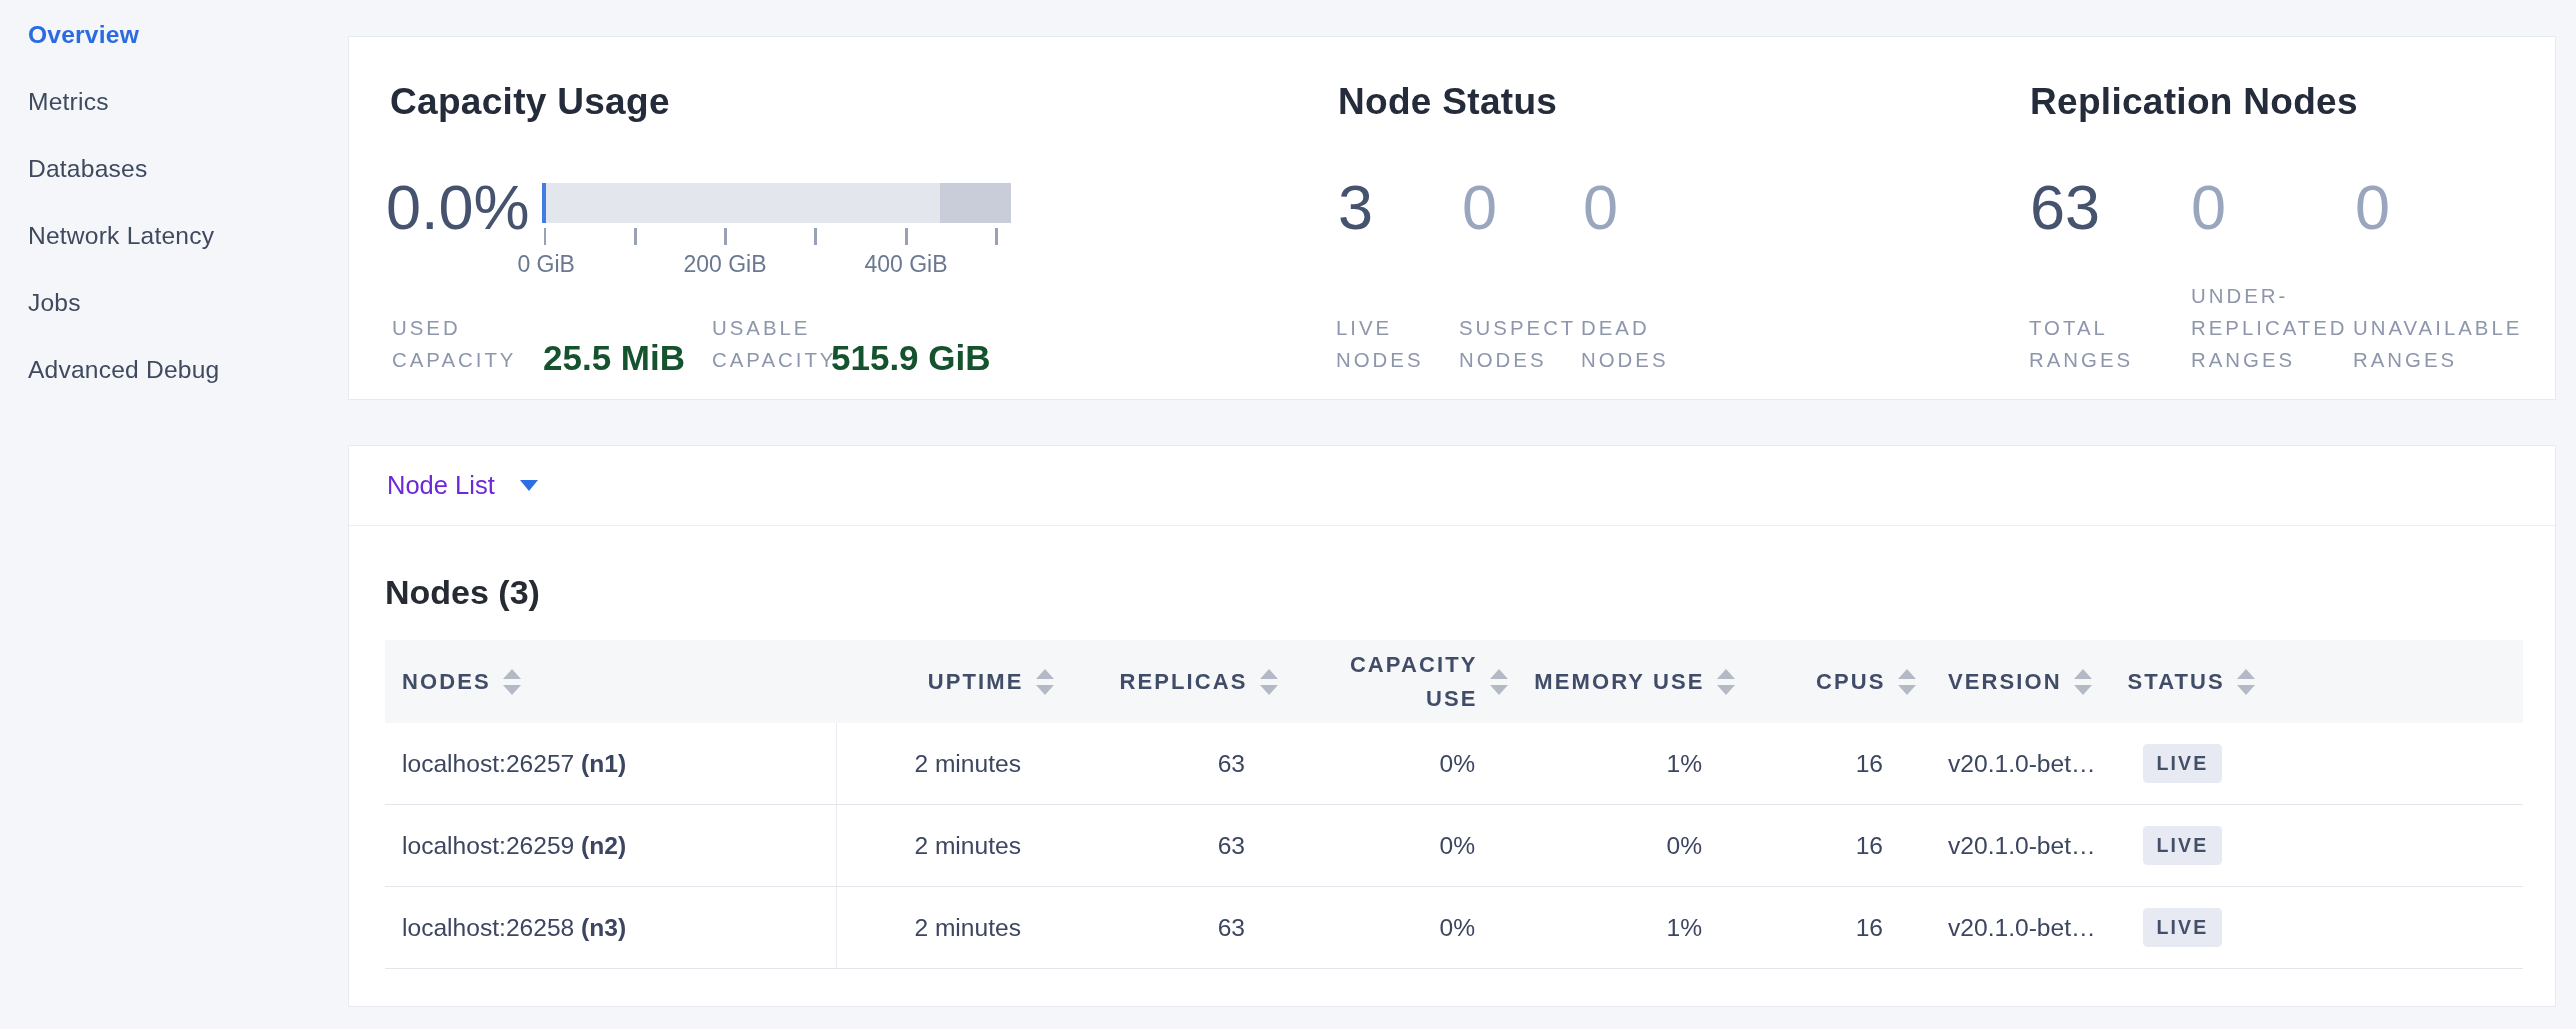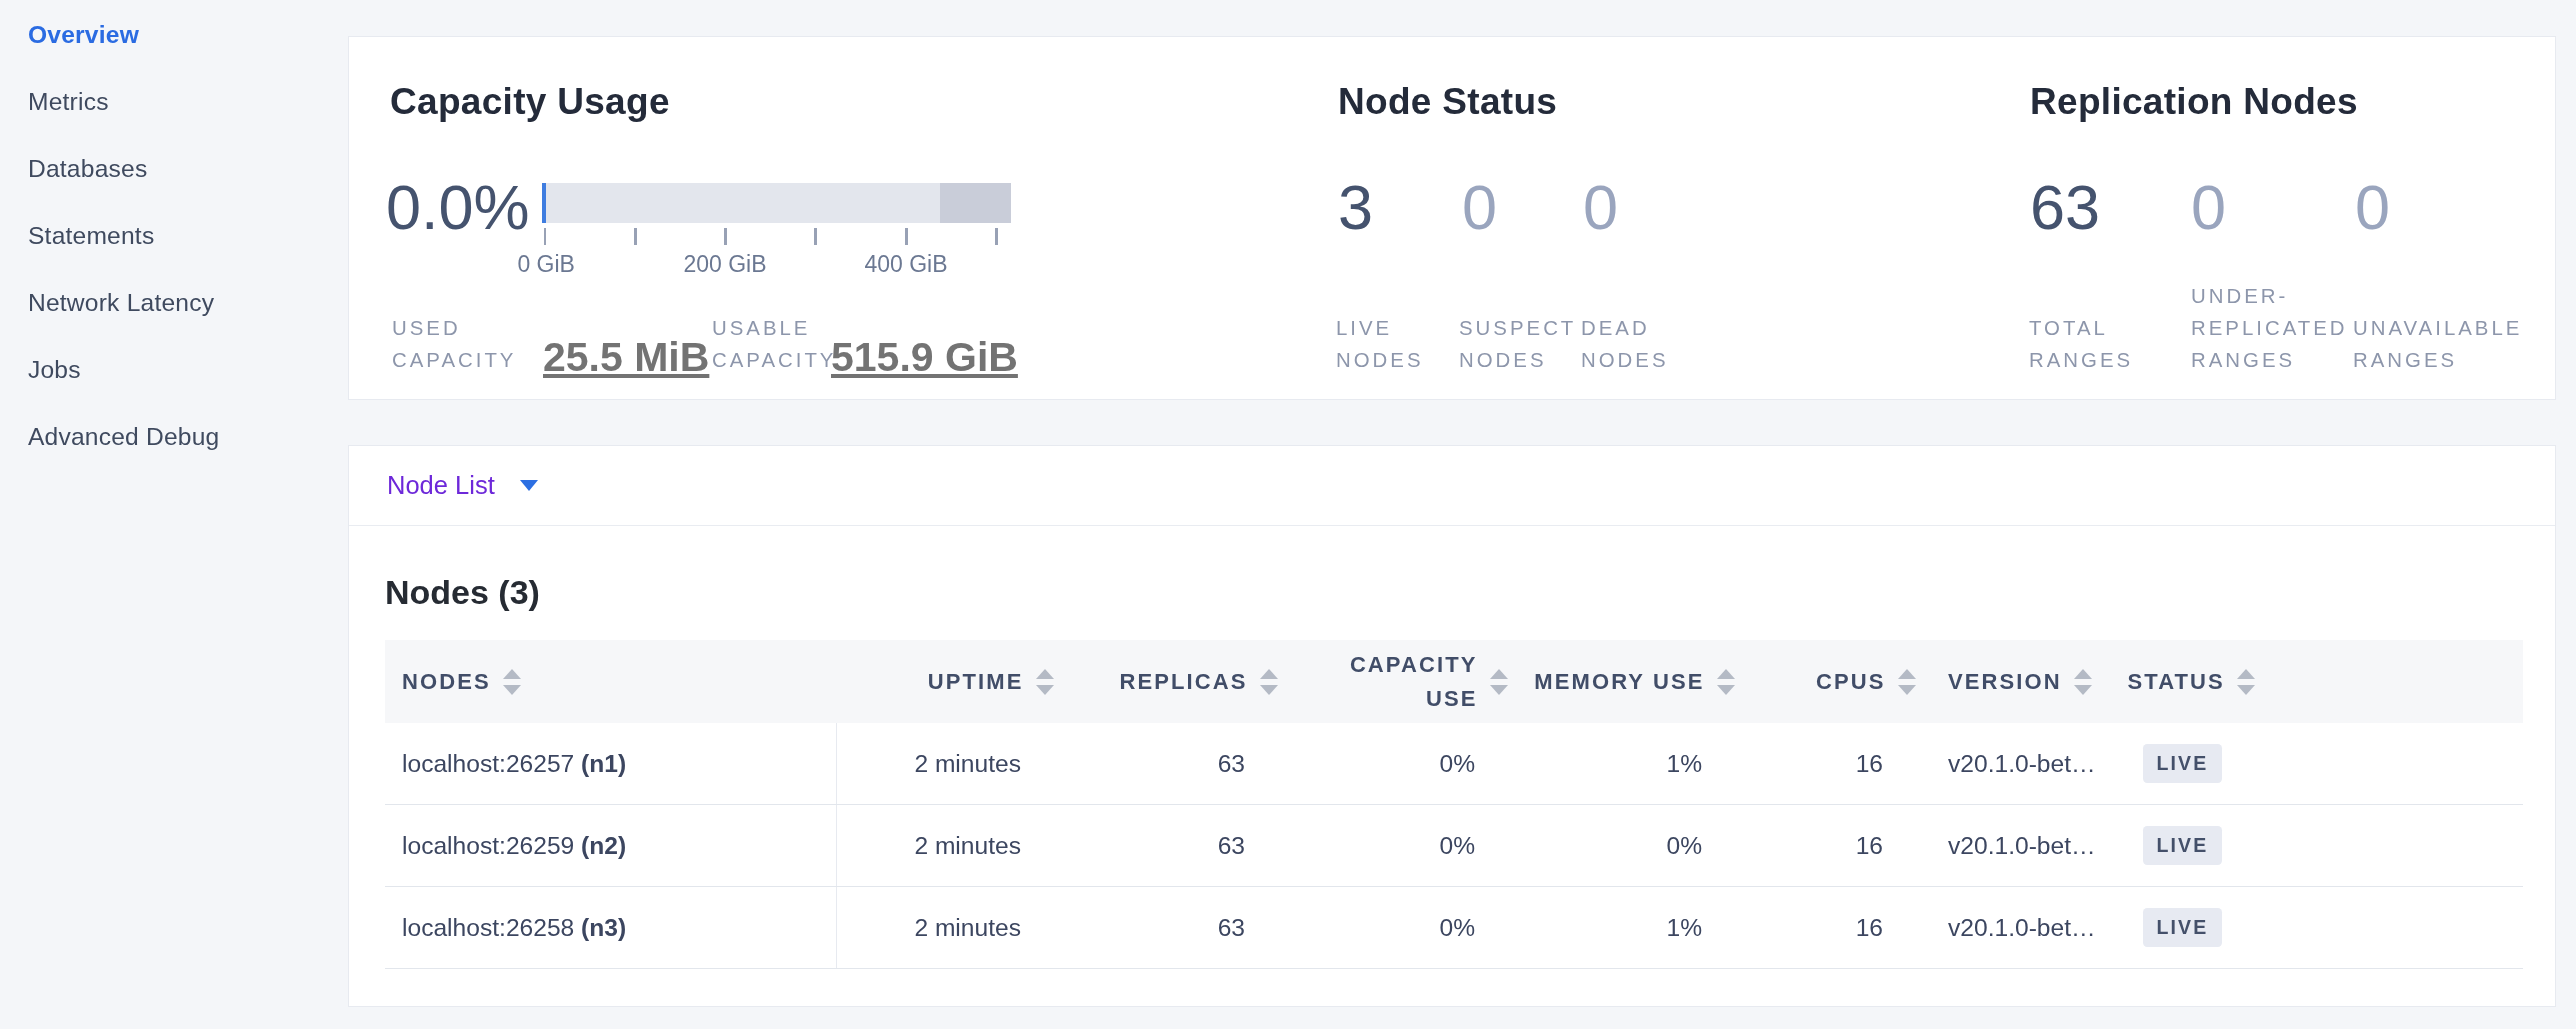--- a/index.html
+++ b/index.html
@@ -36,21 +36,21 @@
     font-size:63px; line-height:1; color:#45536e; font-weight:400;
   }
   .big-num.muted { color:#9aa5be; }
   .stat-label {
     position:absolute; bottom:23px;
     font-size:20.4px; line-height:32px; letter-spacing:3px;
     color:#8d96ab; white-space:pre-line;
   }
   .stat-value {
     position:absolute; bottom:23px;
-    font-size:41px; line-height:37px; font-weight:700; color:#737373;text-decoration:underline;
+    font-size:35px; line-height:37px; font-weight:700; color:#14532d;
   }
 
   
   .bar-wrap { position:absolute; left:193px; top:146px; width:469px; height:40px; background:#e3e6ed; }
   .bar-used { position:absolute; left:0; top:0; width:4.2px; height:40px; background:#3f7de0; }
   .bar-reserved { position:absolute; right:0; top:0; width:71px; height:40px; background:#c9cdd9; }
   .ticks { position:absolute; left:193px; top:191px; width:469px; height:18.7px; }
   .tick { position:absolute; top:0; width:2.5px; height:17px; background:#98a1b5; }
   .tick-labels { position:absolute; left:193px; top:214px; width:469px; height:29px; }
   .tick-label {
@@ -109,21 +109,20 @@
     letter-spacing:2.1px; color:#44506a; line-height:1.2;
   }
 </style>
 </head>
 <body>
 
 <nav class="sidebar">
   <div class="side-item active">Overview</div>
   <div class="side-item">Metrics</div>
   <div class="side-item">Databases</div>
-  <div class="side-item">Statements</div>
   <div class="side-item">Network Latency</div>
   <div class="side-item">Jobs</div>
   <div class="side-item">Advanced Debug</div>
 </nav>
 
 <section class="card stats">
 
   <h2 class="sec-title" style="left:41px">Capacity Usage</h2>
   <div class="big-num" style="left:37px">0.0%</div>
 

